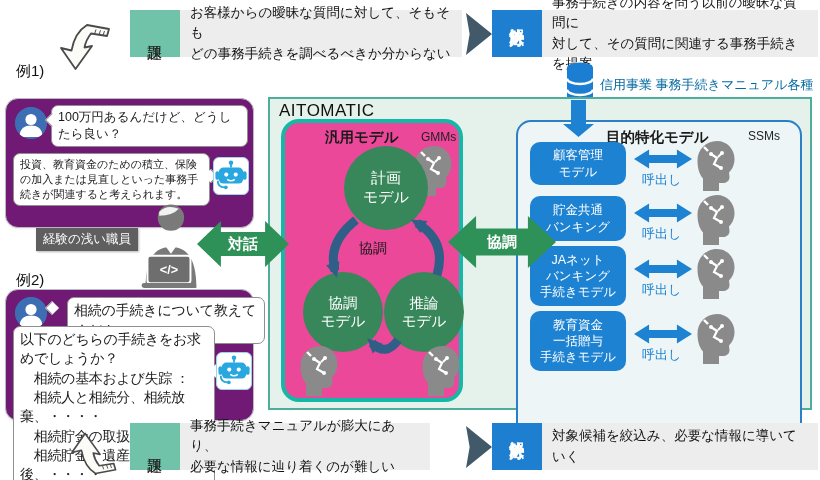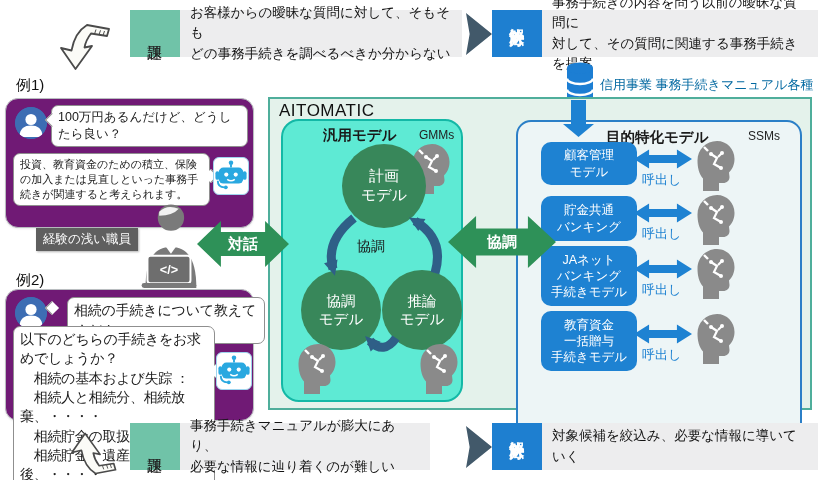--- a/index.html
+++ b/index.html
@@ -58,35 +58,35 @@
   }
 
   
   .aito-box{
     background:#e4f2eb;border:2px solid #4fae9b;box-sizing:border-box;
   }
   .aito-title{font-size:17px;letter-spacing:0.5px;color:#101010;font-weight:normal;}
   .panel{
     box-sizing:border-box;border-radius:18px;
   }
-  .gmm-panel{background:#5eead4;border:2px solid #14b8a6;}
+  .gmm-panel{background:#ec4899;border:4px solid #14b8a6;}
   .ssm-panel{background:#edf5f6;border:2px solid #2b7fc7;border-radius:15px;}
   .panel-title{font-size:14.5px;font-weight:bold;color:#1a1a1a;}
   .panel-tag{font-size:12px;color:#222;}
   .gcircle{
     position:absolute;border-radius:50%;background:#38875a;color:#fff;
     display:flex;align-items:center;justify-content:center;text-align:center;
     font-size:15px;line-height:1.25;
   }
   .inner-coord{font-size:14px;color:#1a1a1a;text-align:center;}
 
   .ssm-box{
     position:absolute;left:12px;width:96px;background:#1e82d2;color:#fff;
     border-radius:10px;display:flex;align-items:center;justify-content:center;
-    text-align:center;font-size:12.5px;line-height:1.3;box-sizing:border-box;margin-left:11px;
+    text-align:center;font-size:12.5px;line-height:1.3;box-sizing:border-box;
   }
   .ssm-darrow{
     position:absolute;left:116px;width:58px;height:20px;background:#1e82d2;
     clip-path:polygon(0 50%,26% 2%,26% 30%,74% 30%,74% 2%,100% 50%,74% 98%,74% 70%,26% 70%,26% 98%);
   }
   .call-label{position:absolute;left:124px;font-size:13px;color:#1e82d2;}
   .head-wrap{position:absolute;width:40px;height:52px;}
 
   .db-label{font-size:13px;color:#0369a1;}
   .down-shaft{background:#1e82d2;}
@@ -168,21 +168,21 @@
     <ellipse cx="15" cy="7" rx="13" ry="5.5" fill="#1c7ed3"></ellipse>
     <path d="M2 17.5 A13 5.5 0 0 0 28 17.5" stroke="#fff" stroke-width="2.5" fill="none"></path>
     <path d="M2 28.5 A13 5.5 0 0 0 28 28.5" stroke="#fff" stroke-width="2.5" fill="none"></path>
   </svg>
 </span>
 <div class="abs db-label" style="left:600px;top:76px">信用事業 事務手続きマニュアル各種</div>
 
 <div class="abs down-shaft" style="left:571px;top:100px;width:15px;height:25px;z-index:6"></div>
 <div class="abs down-head" style="left:563px;top:124px;width:31px;height:13px;z-index:6"></div>
 
-<div class="abs ex-title" style="left:16px;top:76px">例1)</div>
+<div class="abs ex-title" style="left:16px;top:62px">例1)</div>
 
 <div class="abs chatbox" style="left:5px;top:98px;width:247px;height:128px">
   <div class="abs avatar" style="left:9px;top:8px">
     <svg width="32" height="32" viewBox="0 0 32 32">
         <use href="#avatid"></use>
       </svg>
   </div>
   <div class="bubble" style="left:45px;top:6px;width:197px;font-size:12.5px;line-height:1.35">100万円あるんだけど、どうしたら良い？</div>
   <div class="tail tail-left" style="left:41px;top:16px"></div>
   <div class="bubble" style="left:7px;top:54px;width:197px;font-size:11px;line-height:1.35">投資、教育資金のための積立、保険の加入または見直しといった事務手続きが関連すると考えられます。</div>

